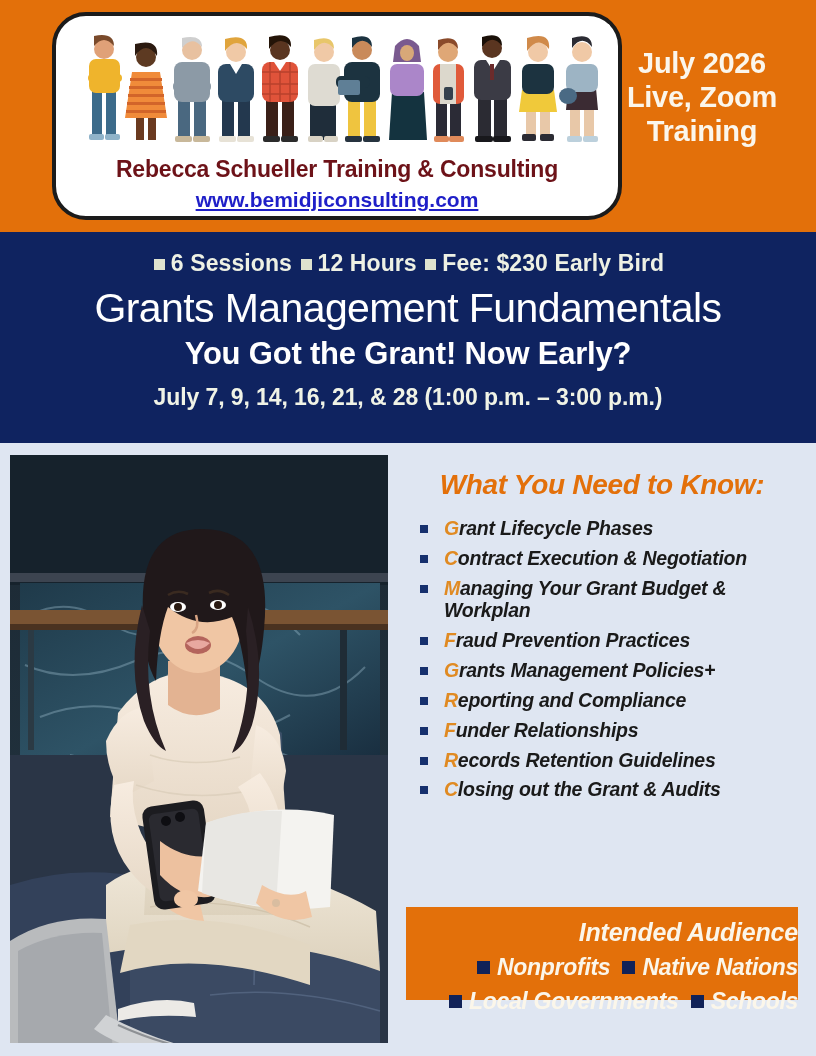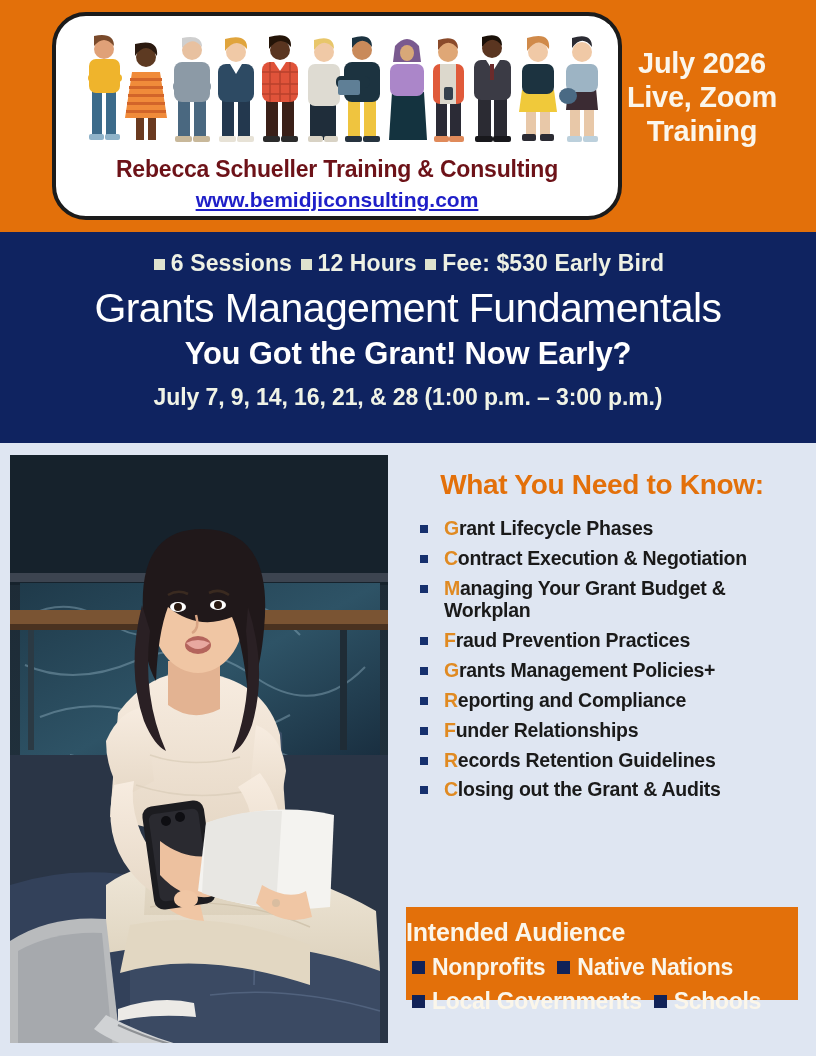--- a/index.html
+++ b/index.html
@@ -106,21 +106,21 @@
     background:#dfe6f2;
   }
   .photo{
     position:absolute;left:10px;top:12px;width:378px;height:588px;
     overflow:hidden;
     background:#111c2b;
   }
 
   
   .right-col{
-    position:absolute;left:394px;top:12px;width:416px;height:588px;
+    position:absolute;left:394px;top:12px;width:416px;height:588px;font-style:italic;
   }
   .need-title{
     text-align:center;
     color:#e3700a;
     font-size:28px;font-weight:bold;
     letter-spacing:-0.3px;
     margin:14px 0 12px 0;
   }
   ul.needs{
     list-style:none;margin:16px;padding:0 4px 0 6px;
@@ -139,21 +139,21 @@
     position:absolute;left:4px;top:8px;
     width:8px;height:8px;background:#16306e;
   }
   ul.needs li .cap{color:#e08a22;}
 
   
   .audience{
     position:absolute;left:12px;top:452px;width:392px;height:93px;
     background:#e3700a;
     box-sizing:border-box;
-    text-align:left;
+    text-align:right;
     color:#fbf6ea;
   }
   .aud-title{
     font-size:25px;font-weight:bold;
     margin-top:11px;
     letter-spacing:-0.2px;
   }
   .aud-row{
     font-size:23px;font-weight:bold;
     margin-top:7px;
@@ -333,21 +333,21 @@
       <div>July 2026</div>
       <div>Live, Zoom</div>
       <div>Training</div>
     </div>
   </div>
 
   <div class="banner">
     <div class="banner-meta">
       <span class="sq"></span><span>6  Sessions</span>
       <span class="sq"></span><span>12 Hours</span>
-      <span class="sq"></span><span>Fee: $530 Early Bird</span>
+      <span class="sq"></span><span>Fee: $230 Early Bird</span>
     </div>
     <div class="banner-title">Grants Management Fundamentals</div>
     <div class="banner-sub">You Got the Grant!  Now Early?</div>
     <div class="banner-dates">July 7, 9, 14, 16, 21, &amp; 28 (1:00 p.m. – 3:00 p.m.)</div>
   </div>
 
   <div class="body-area">
 
     <div class="photo">
       <svg width="378" height="588" viewBox="0 0 378 588" xmlns="http://www.w3.org/2000/svg">

